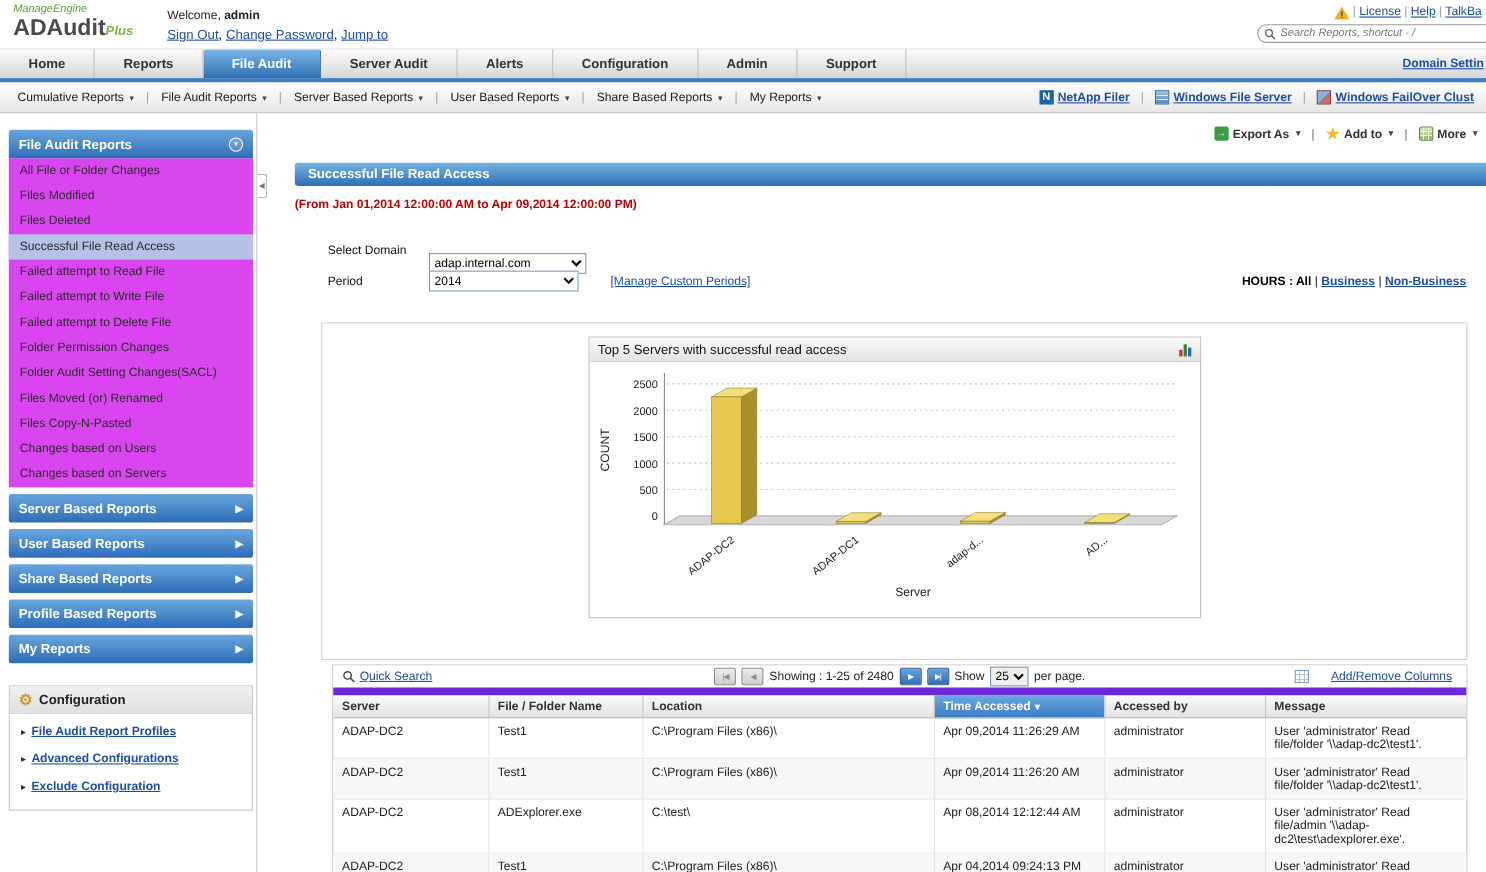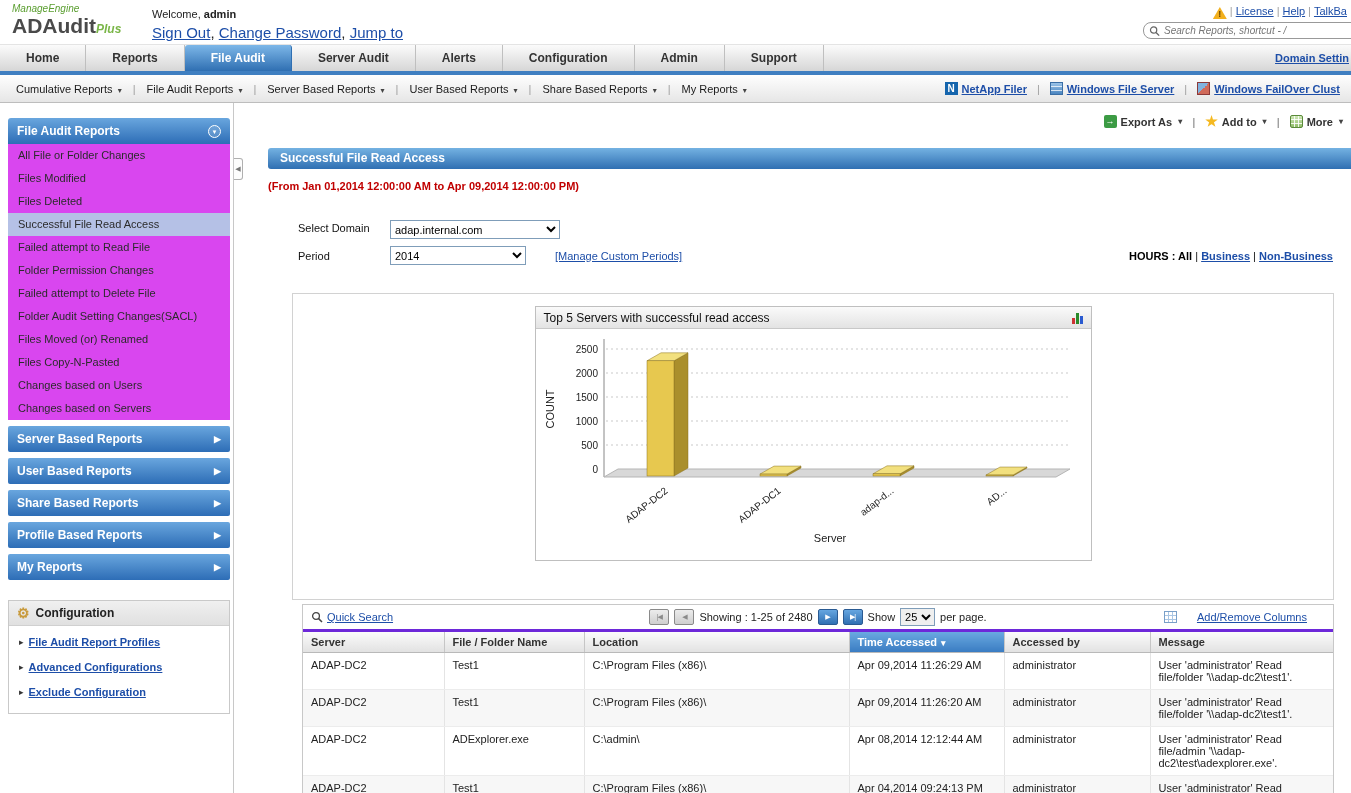--- a/index.html
+++ b/index.html
@@ -10,21 +10,21 @@
   .pipe{color:#a0a0a0;padding:0 3px}
   .car{font-size:8px;color:#444;margin-left:2px}
 
   
   .hdr{position:absolute;top:0;left:0;width:100%;height:44px;background:#fff}
   .logo{position:absolute;left:12px;top:3px;line-height:12px}
   .logo .brand{color:#5a9e2f;font-size:10px;font-style:italic}
   .logo .product{font-size:21px;font-weight:bold;color:#4a4a4a;line-height:22px}
   .logo .plus{color:#7ab648;font-size:12px;font-style:italic;font-weight:bold}
   .welcome{position:absolute;left:152px;top:8px;font-size:11px}
-  .session-links{position:absolute;left:152px;top:24px;font-size:15px}
+  .session-links{position:absolute;left:152px;top:24px;font-size:12px}
   .util{position:absolute;right:4px;top:5px;white-space:nowrap;font-size:11px}
   .warn{display:inline-block;width:14px;height:12px;background:#f2b01e;clip-path:polygon(50% 0,100% 100%,0 100%);color:#6b4400;font-weight:bold;font-size:9px;line-height:14px;text-align:center;vertical-align:-2px;cursor:pointer}
   .searchbox{position:absolute;left:1143px;top:22px;width:210px;height:17px;border:1px solid #999;border-radius:8px 0 0 8px;background:#fff;display:flex;align-items:center;padding:0 5px;gap:4px}
   .searchbox input{border:none;outline:none;font-style:italic;color:#777;font-size:10px;width:100%;background:transparent;font-family:inherit}
 
   
   .tabsbar{position:absolute;top:44px;left:0;width:100%;height:27px;background:linear-gradient(#fbfbfb,#d6d6d6);border-top:1px solid #e4e4e4}
   .tabs{display:flex;height:100%}
   .tab{padding:0 26px;line-height:27px;font-size:12px;font-weight:bold;color:#333;border-right:1px solid #bfbfbf;cursor:pointer;white-space:nowrap}
   .tab.active{background:linear-gradient(#7db7e8,#2f6fb2);color:#fff;border-radius:3px 3px 0 0;border-right-color:#2f6fb2}
@@ -66,41 +66,41 @@
   .abtn{display:flex;align-items:center;gap:4px;cursor:pointer}
   .export-icon{width:13px;height:13px;background:#3c9b44;color:#fff;font-size:9px;line-height:13px;text-align:center;border-radius:2px}
   .star-icon{color:#f5b921;font-size:14px;line-height:13px}
   .more-icon{width:13px;height:13px;border:1px solid #5a8a3a;border-radius:2px;background-image:repeating-linear-gradient(90deg,transparent 0 3px,rgba(255,255,255,.85) 3px 4px),repeating-linear-gradient(transparent 0 3px,rgba(255,255,255,.85) 3px 4px),linear-gradient(#cfe8b8,#8fbc68)}
   .titlebar{position:absolute;top:45px;left:31px;right:0;height:21px;background:linear-gradient(#74b2e2,#2f6fb2);color:#fff;font-weight:bold;font-size:12px;line-height:21px;padding:0 12px;border-radius:3px 0 0 3px}
   .daterange{position:absolute;top:77px;left:31px;color:#c00000;font-weight:bold;font-size:11px}
   .flabel{position:absolute;font-size:11px;color:#111}
   .dlabel{top:119px;left:61px}
   .plabel{top:147px;left:61px}
   .fsel{position:absolute;height:19px;font-size:11px;font-family:inherit;border:1px solid #7f9db9;background:#fff}
-  .dsel{top:117px;left:153px;width:170px}
+  .dsel{top:127px;left:153px;width:143px}
   .psel{top:143px;left:153px;width:136px}
   .manage{position:absolute;top:147px;left:318px}
   .hours{position:absolute;top:147px;right:18px;font-size:11px;color:#111;white-space:nowrap}
   .hours b{color:#000}
 
   
   .chart-outer{position:absolute;top:190px;left:55px;width:1042px;height:307px;border:1px solid #d2d2d2;background:#fff}
   .chart-box{width:557px;margin:12px auto 0;border:1px solid #bfbfbf;background:#fff}
   .chart-title{display:flex;align-items:center;padding:0 8px;height:22px;background:linear-gradient(#fafafa,#e3e3e3);border-bottom:1px solid #c8c8c8;font-weight:normal;font-size:12px;color:#111}
   .chart-icon{display:flex;align-items:flex-end;gap:1px;height:12px;margin-left:auto;cursor:pointer}
   .chart-icon i{width:3px;display:block}
   .chart-icon .b1{height:6px;background:#cc3333}
   .chart-icon .b2{height:11px;background:#2a8a2a}
   .chart-icon .b3{height:8px;background:#2a5ad0}
 
   
   .table-box{position:absolute;top:501px;left:65px;width:1032px;height:260px;border:1px solid #c8c8c8;background:#fff}
-  .ttoolbar{height:27px;display:flex;align-items:center;justify-content:center;position:relative;border-bottom:3px solid #6d28d9;background:#fff}
+  .ttoolbar{height:27px;display:flex;align-items:center;justify-content:center;position:relative;border-bottom:7px solid #6d28d9;background:#fff}
   .qsearch{position:absolute;left:8px;display:flex;align-items:center;gap:4px;cursor:pointer}
-  .addrem{position:absolute;right:26px;display:flex;align-items:flex-end;gap:20px;cursor:pointer}
+  .addrem{position:absolute;right:13px;display:flex;align-items:flex-end;gap:20px;cursor:pointer}
   .grid-icon{width:13px;height:12px;display:inline-block;border:1px solid #7aa0c8;background-color:#fff;background-image:repeating-linear-gradient(90deg,transparent 0 3px,#aac6e4 3px 4px),repeating-linear-gradient(transparent 0 3px,#aac6e4 3px 4px)}
   .pager{display:flex;align-items:center;gap:5px}
   .ptext{font-size:11px;color:#222}
   .pgbtn{width:20px;height:16px;border:1px solid #8a8a8a;border-radius:2px;display:inline-flex;align-items:center;justify-content:center;font-size:7px;letter-spacing:-1px;cursor:pointer;user-select:none}
   .pgbtn.disabled{background:linear-gradient(#ececec,#cfcfcf);color:#8a8a8a}
   .pgbtn.primary{background:linear-gradient(#66a6e0,#2f6fb2);color:#fff;border-color:#2a5a92}
   .pager select{height:18px;font-size:11px;font-family:inherit;border:1px solid #7f9db9}
   table.data{width:100%;border-collapse:collapse;table-layout:fixed}
   .data th{background:linear-gradient(#fbfbfb,#e2e2e2);border-right:1px solid #c6c6c6;border-bottom:1px solid #b9b9b9;font-size:11px;text-align:left;padding:4px 8px;font-weight:bold;color:#333;cursor:pointer;white-space:nowrap}
   .data th.sorted{background:linear-gradient(#6aa9e0,#3a7cc2);color:#fff}
@@ -185,22 +185,23 @@
     <div class="side-hdr">
       <span>File Audit Reports</span>
       <span class="circ">▼</span>
     </div>
     <div class="side-list">
         <div class="side-item">All File or Folder Changes</div>
         <div class="side-item">Files Modified</div>
         <div class="side-item">Files Deleted</div>
         <div class="side-item selected">Successful File Read Access</div>
         <div class="side-item">Failed attempt to Read File</div>
+        <div class="side-item">Failed attempt to Write File</div>
+        <div class="side-item">Failed attempt to Delete File</div>
         <div class="side-item">Folder Permission Changes</div>
-        <div class="side-item">Failed attempt to Delete File</div>
         <div class="side-item">Folder Audit Setting Changes(SACL)</div>
         <div class="side-item">Files Moved (or) Renamed</div>
         <div class="side-item">Files Copy-N-Pasted</div>
         <div class="side-item">Changes based on Users</div>
         <div class="side-item">Changes based on Servers</div>
       </div>
     <div>
         <div class="side-section">
           <span>Server Based Reports</span>
           <span class="arr">▶</span>
@@ -381,21 +382,21 @@
               <td>ADAP-DC2</td>
               <td>Test1</td>
               <td>C:\Program Files (x86)\</td>
               <td>Apr 09,2014 11:26:20 AM</td>
               <td>administrator</td>
               <td>User 'administrator' Read file/folder '\\adap-dc2\test1'.</td>
             </tr>
             <tr>
               <td>ADAP-DC2</td>
               <td>ADExplorer.exe</td>
-              <td>C:\admin\</td>
+              <td>C:\test\</td>
               <td>Apr 08,2014 12:12:44 AM</td>
               <td>administrator</td>
               <td>User 'administrator' Read file/admin '\\adap-dc2\test\adexplorer.exe'.</td>
             </tr>
             <tr>
               <td>ADAP-DC2</td>
               <td>Test1</td>
               <td>C:\Program Files (x86)\</td>
               <td>Apr 04,2014 09:24:13 PM</td>
               <td>administrator</td>

